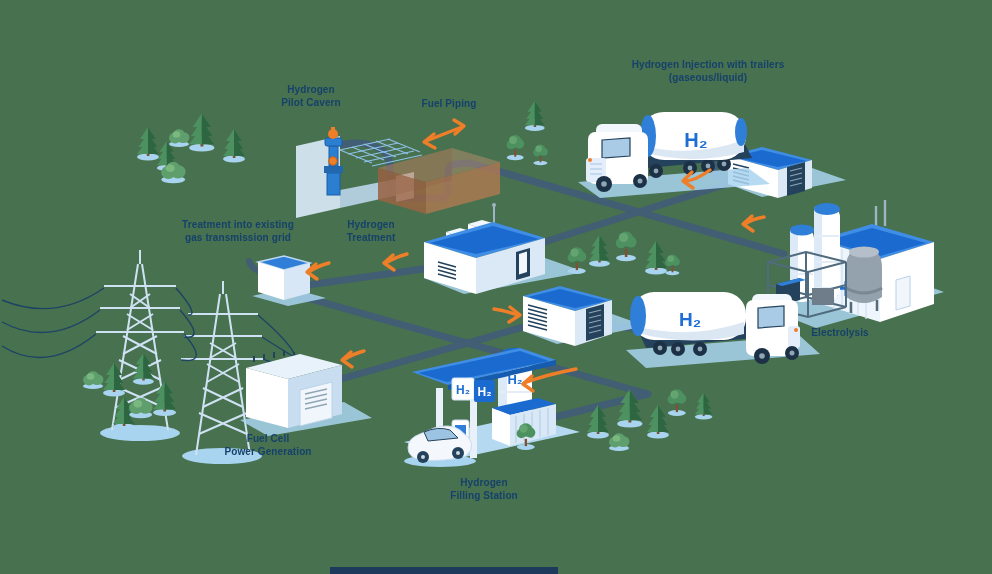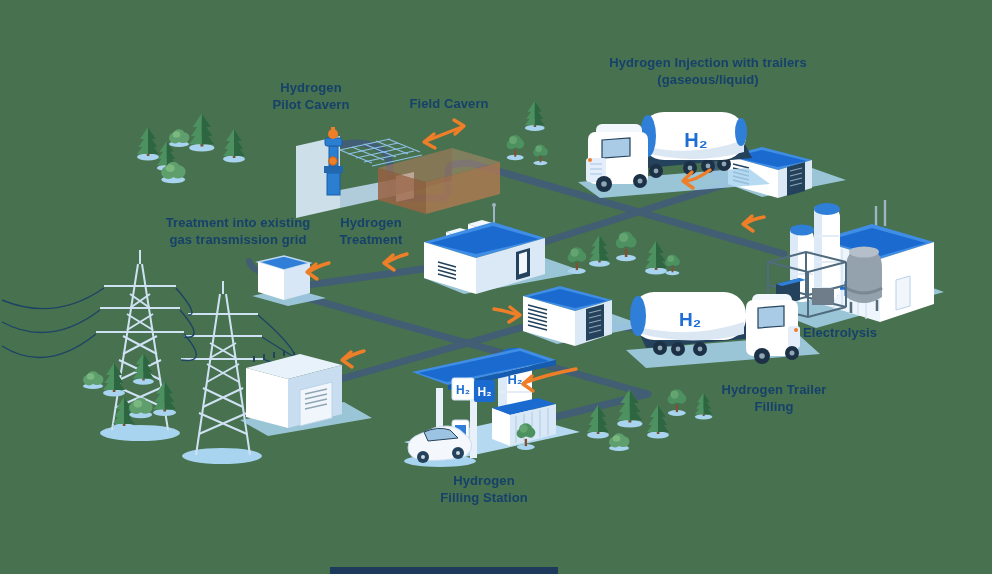--- a/index.html
+++ b/index.html
@@ -1,20 +1,20 @@
 <!DOCTYPE html>
 <html><head>
 <meta charset="utf-8">
 <style>
   html,body{margin:0;padding:0;background:#48714f;}
   #stage{position:relative;width:992px;height:574px;overflow:hidden;
          font-family:"Liberation Sans","DejaVu Sans",sans-serif;}
   #scene{position:absolute;left:0;top:0;}
   .lbl{position:absolute;transform:translate(-50%,-50%);
-       color:#15416b;font-size:13px;font-weight:bold;line-height:1.32;
+       color:#15416b;font-size:10px;font-weight:bold;line-height:1.32;
        text-align:center;white-space:pre-line;letter-spacing:.1px;}
   svg text{font-family:"Liberation Sans","DejaVu Sans",sans-serif;font-weight:bold;}
 </style>
 </head>
 <body>
 
 <div id="stage">
 <svg id="scene" width="992" height="574" viewBox="0 0 992 574">
 
   <defs>
@@ -396,25 +396,25 @@
       <path d="M576 369 Q545 375 524 383"></path>
           <path d="M532 376 L523 384 L533 391"></path>
     </g>
   </g>
 
   <rect x="330" y="567" width="228" height="7" fill="#1d3a5c"></rect>
 </svg>
 
 <div class="lbl" style="left:311px;top:96px">Hydrogen
 Pilot Cavern</div>
-<div class="lbl" style="left:449px;top:104px">Field Cavern</div>
+<div class="lbl" style="left:449px;top:104px">Fuel Piping</div>
 <div class="lbl" style="left:708px;top:71px">Hydrogen Injection with trailers
 (gaseous/liquid)</div>
 <div class="lbl" style="left:238px;top:231px">Treatment into existing
 gas transmission grid</div>
 <div class="lbl" style="left:371px;top:231px">Hydrogen
 Treatment</div>
 <div class="lbl" style="left:840px;top:333px">Electrolysis</div>
-<div class="lbl" style="left:774px;top:398px">Hydrogen Trailer
-Filling</div>
+<div class="lbl" style="left:268px;top:445px">Fuel Cell
+Power Generation</div>
 <div class="lbl" style="left:484px;top:489px">Hydrogen
 Filling Station</div>
 </div>
 
 </body></html>

